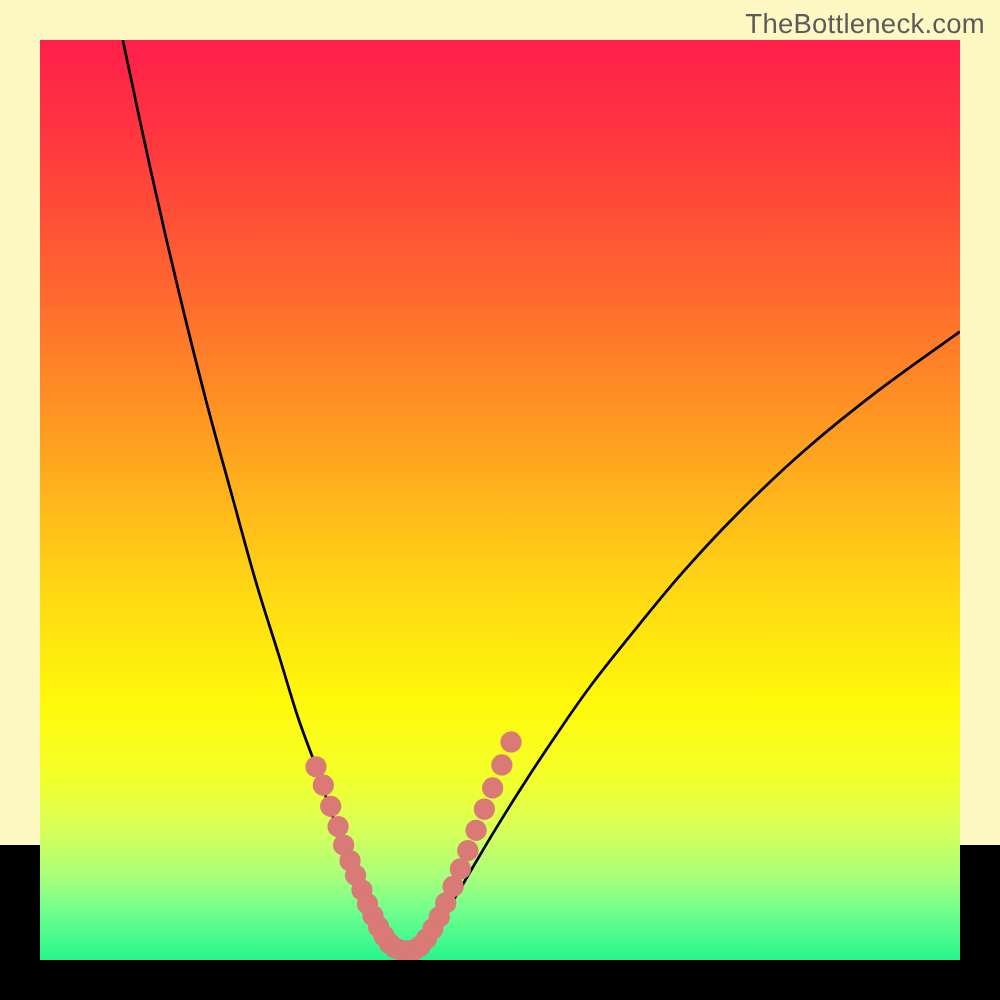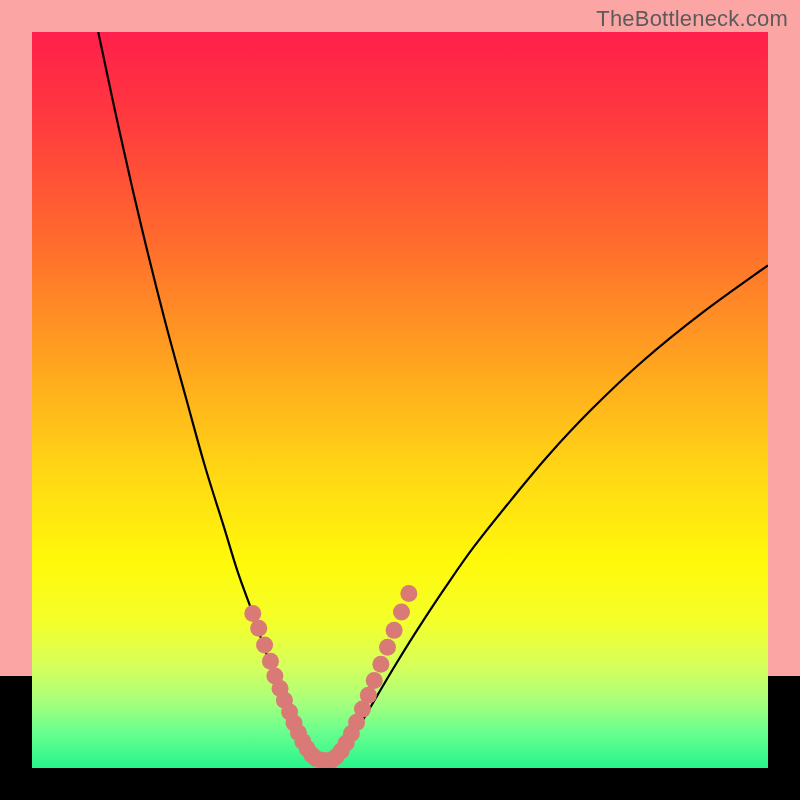--- a/index.html
+++ b/index.html
@@ -1,21 +1,21 @@
 <!DOCTYPE html>
 <html><head>
 <meta charset="utf-8">
 <style>
   * { margin: 0; padding: 0; box-sizing: border-box; }
   html, body { width: 800px; height: 800px; overflow: hidden; background: #000; }
   .frame {
     position: relative;
     width: 800px;
     height: 676px;
-    background: #fca5a5;
+    background: #fef9c3;
     text-align: right;
   }
   .plot-area {
     position: absolute;
     left: 32px;
     top: 32px;
     width: 736px;
     height: 736px;
     overflow: hidden;
   }

